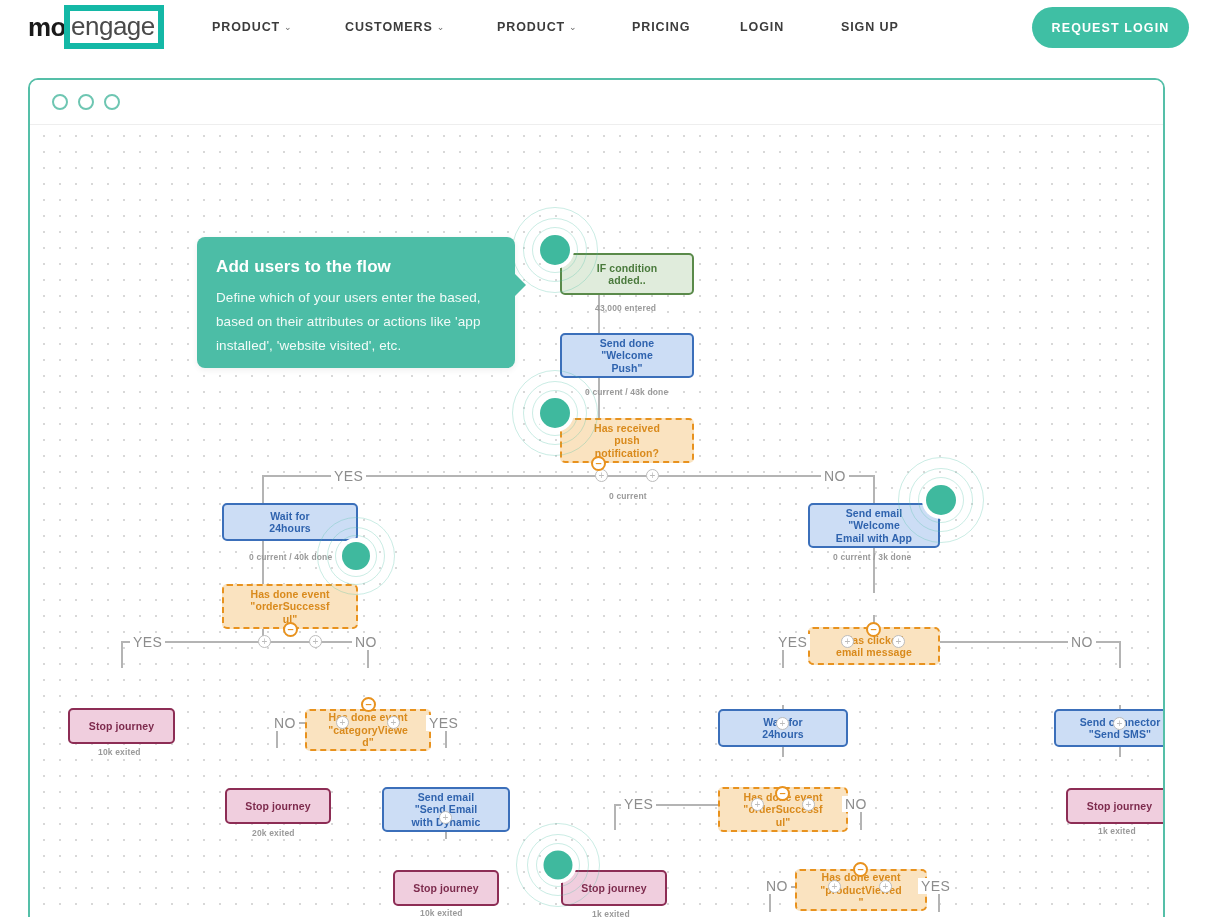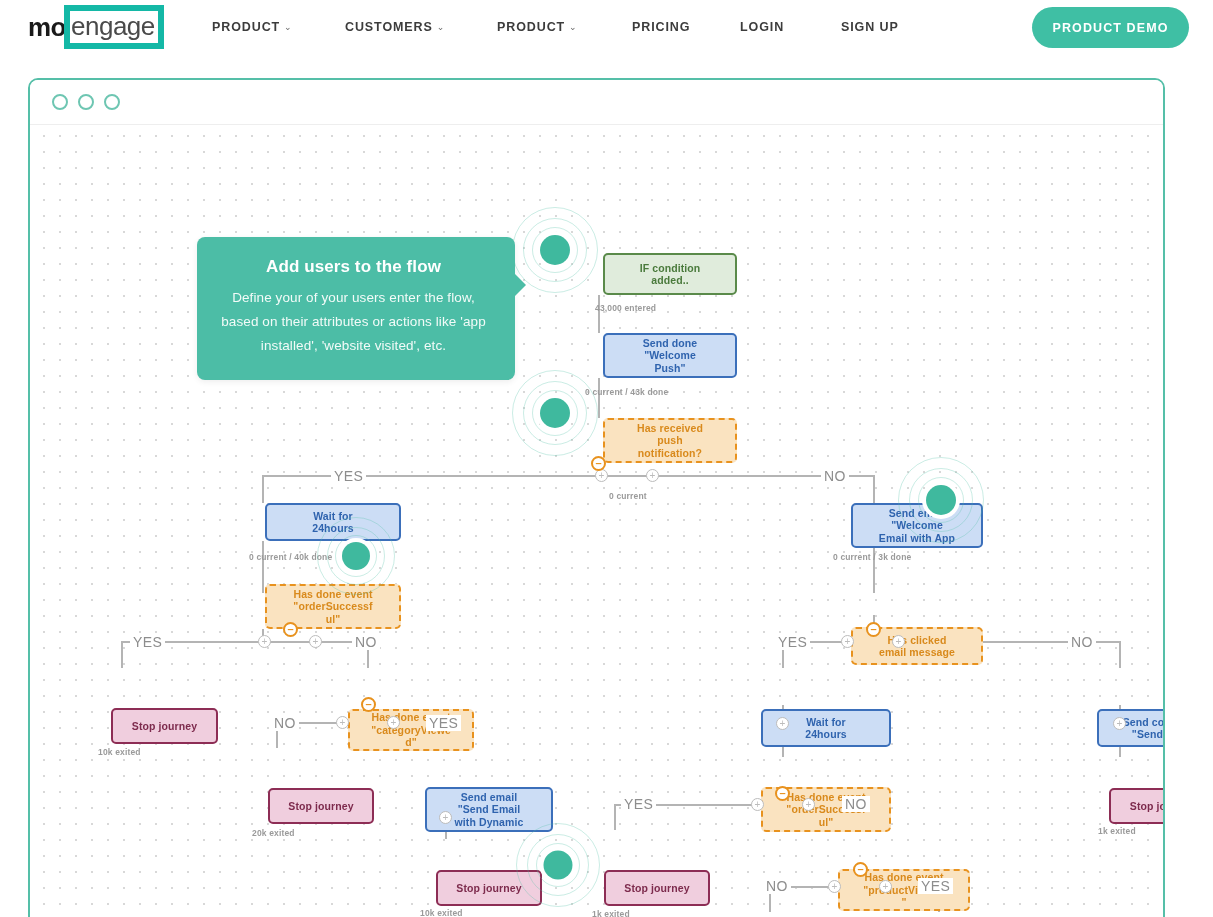--- a/index.html
+++ b/index.html
@@ -107,21 +107,20 @@
     position: absolute;
     border-radius: 5px;
     display: flex; align-items: center; justify-content: center;
     text-align: center;
     font-size: 10.5px; font-weight: 700; line-height: 12.5px;
     letter-spacing: .1px;
     padding: 16px 5px;
     white-space: pre-line;
     z-index: 12;
     cursor: pointer;
-    margin-left: 43px;
   }
   .node.green  { background: #e0ecdc; border: 2px solid #5a8a4a; color: #4a7a3c; }
   .node.blue   { background: #ccddf5; border: 2px solid #3b6fba; color: #2f63ae; }
   .node.orange { background: #fae3c0; border: 2px dashed #e8921e; color: #d98a1c; }
   .node.pink   { background: #f0cede; border: 2px solid #8d2d55; color: #7d2b4d; }
 
   .edge-label {
     position: absolute;
     font-size: 8.5px; font-weight: 700; color: #9a9a9a;
     letter-spacing: .15px;
@@ -175,24 +174,23 @@
     left: 50%; top: 50%; transform: translate(-50%,-50%);
     box-shadow: 0 0 0 4px #ffffff;
   }
 
   
   #callout {
     position: absolute; left: 167px; top: 157px;
     width: 318px;
     background: #4cbda6;
     border-radius: 8px;
-    padding: 20px 24px 22px 19px;
+    padding: 20px 24px 10px 19px;
     z-index: 30;
     box-shadow: 0 2px 6px rgba(0,0,0,.07);
-    text-align: center;
   }
   #callout h3 {
     font-size: 17px; font-weight: 700; color: #ffffff;
     letter-spacing: .1px; margin-bottom: 9px;
   }
   #callout p {
     font-size: 13.5px; font-weight: 400; color: #f2fbf8;
     line-height: 24px; letter-spacing: .1px;
   }
   #callout-arrow {
@@ -220,21 +218,21 @@
   <div class="nav-item" id="nav-customers">
     <span>CUSTOMERS</span><span class="caret">⌄</span>
   </div>
   <div class="nav-item" id="nav-company">
     <span>PRODUCT</span><span class="caret">⌄</span>
   </div>
   <div class="nav-item" id="nav-pricing">PRICING</div>
   <div class="nav-item" id="nav-login">LOGIN</div>
   <div class="nav-item" id="nav-signup">SIGN UP</div>
 
-  <button id="request-demo">PRODUCT DEMO</button>
+  <button id="request-demo">REQUEST LOGIN</button>
 </div>
 
 <div id="flow-card">
 
   <div id="card-titlebar">
     <span class="win-dot"></span>
     <span class="win-dot"></span>
     <span class="win-dot"></span>
   </div>
 
@@ -418,17 +416,17 @@
       <i style="width:84px;height:84px;"></i>
         <i style="width:62px;height:62px;"></i>
         <i style="width:44px;height:44px;"></i>
       <span class="core" style="width:29px;height:29px;"></span>
     </div>
 
   </div>
 
   <div id="callout">
     <h3>Add users to the flow</h3>
-    <p>Define your of your users enter the flow, based on their attributes or actions like 'app installed', 'website visited', etc.</p>
+    <p>Define which of your users enter the based, based on their attributes or actions like 'app installed', 'website visited', etc.</p>
     <span id="callout-arrow"></span>
   </div>
 
 </div>
 
 </body></html>

